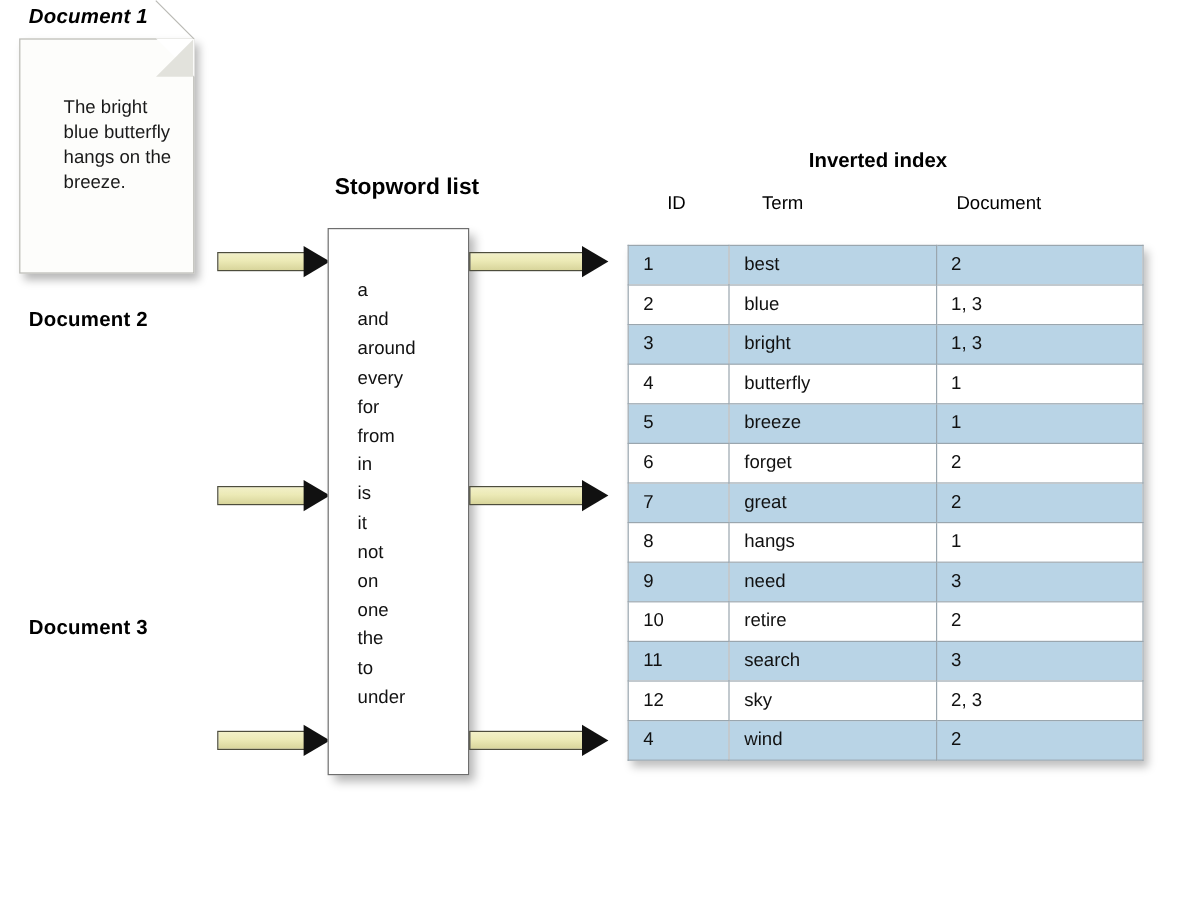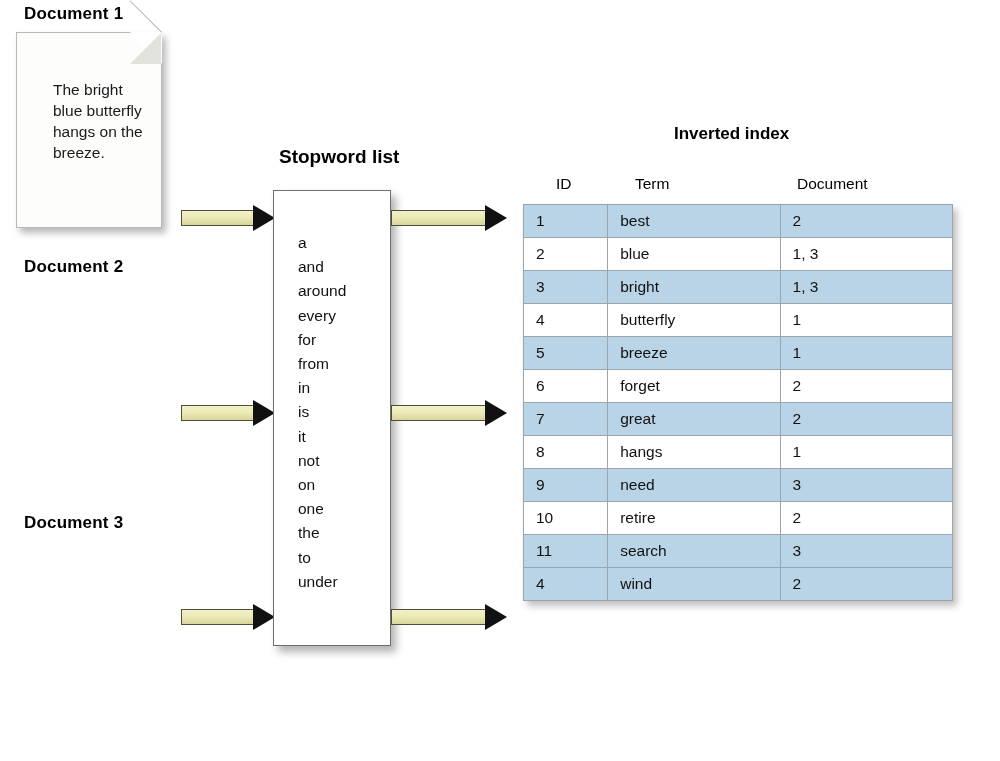--- a/index.html
+++ b/index.html
@@ -167,21 +167,21 @@
   }
   .col-id { width: 84px; }
   .col-term { width: 172px; }
   .col-doc { width: 172px; }
 </style>
 </head>
 <body>
 
 <div class="stage">
 
-  <div class="doc-title" style="left:24px; top:4px;">Document 1</div>
+  <div class="doc-title" style="left:24px; top:4px;font-style:italic;">Document 1</div>
   <div class="doc-card" style="left:16px; top:32px; height:196px;">
     <div class="fold-outer"></div>
     <div class="fold-tri"></div>
     <div class="fold-line"></div>
     <div class="doc-text pad-top">The bright blue butterfly hangs on the breeze.</div>
   </div>
 
   <div class="doc-title" style="left:24px; top:257px;">Document 2</div>
 
   <div class="doc-title" style="left:24px; top:513px;">Document 3</div>
@@ -226,21 +226,21 @@
     <div class="shaft" style="width:96px;"></div>
     <div class="head" style="left:94px;"></div>
   </div>
   <div class="arrow" style="left:391px; top:604px; width:116px;">
     <div class="shaft" style="width:96px;"></div>
     <div class="head" style="left:94px;"></div>
   </div>
 
   <div class="idx-title" style="left:674px; top:124px;">Inverted index</div>
 
-  <div class="idx-headers" style="left:523px; top:175px; width:430px; height:22px;">
+  <div class="idx-headers" style="left:523px; top:161px; width:430px; height:22px;">
     <span style="left:33px; top:0;">ID</span>
     <span style="left:112px; top:0;">Term</span>
     <span style="left:274px; top:0;">Document</span>
   </div>
 
   <table class="idx-table" style="left:523px; top:204px; width:430px;">
     <colgroup>
       <col class="col-id">
         <col class="col-term">
         <col class="col-doc">
@@ -294,20 +294,25 @@
       <tr class="plain">
         <td>10</td>
         <td>retire</td>
         <td>2</td>
       </tr>
       <tr class="alt">
         <td>11</td>
         <td>search</td>
         <td>3</td>
       </tr>
+      <tr class="plain">
+        <td>12</td>
+        <td>sky</td>
+        <td>2, 3</td>
+      </tr>
       <tr class="alt">
         <td>4</td>
         <td>wind</td>
         <td>2</td>
       </tr>
     </tbody>
   </table>
 
 </div>
 

